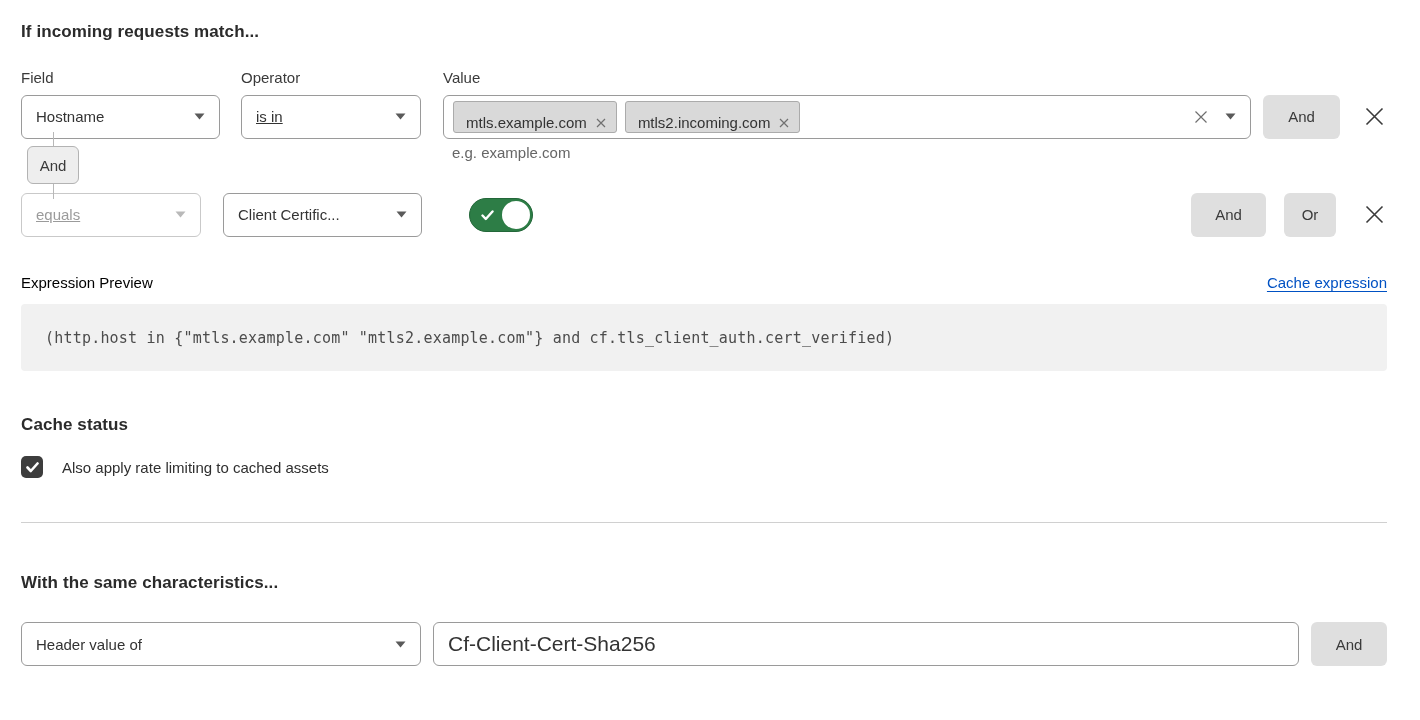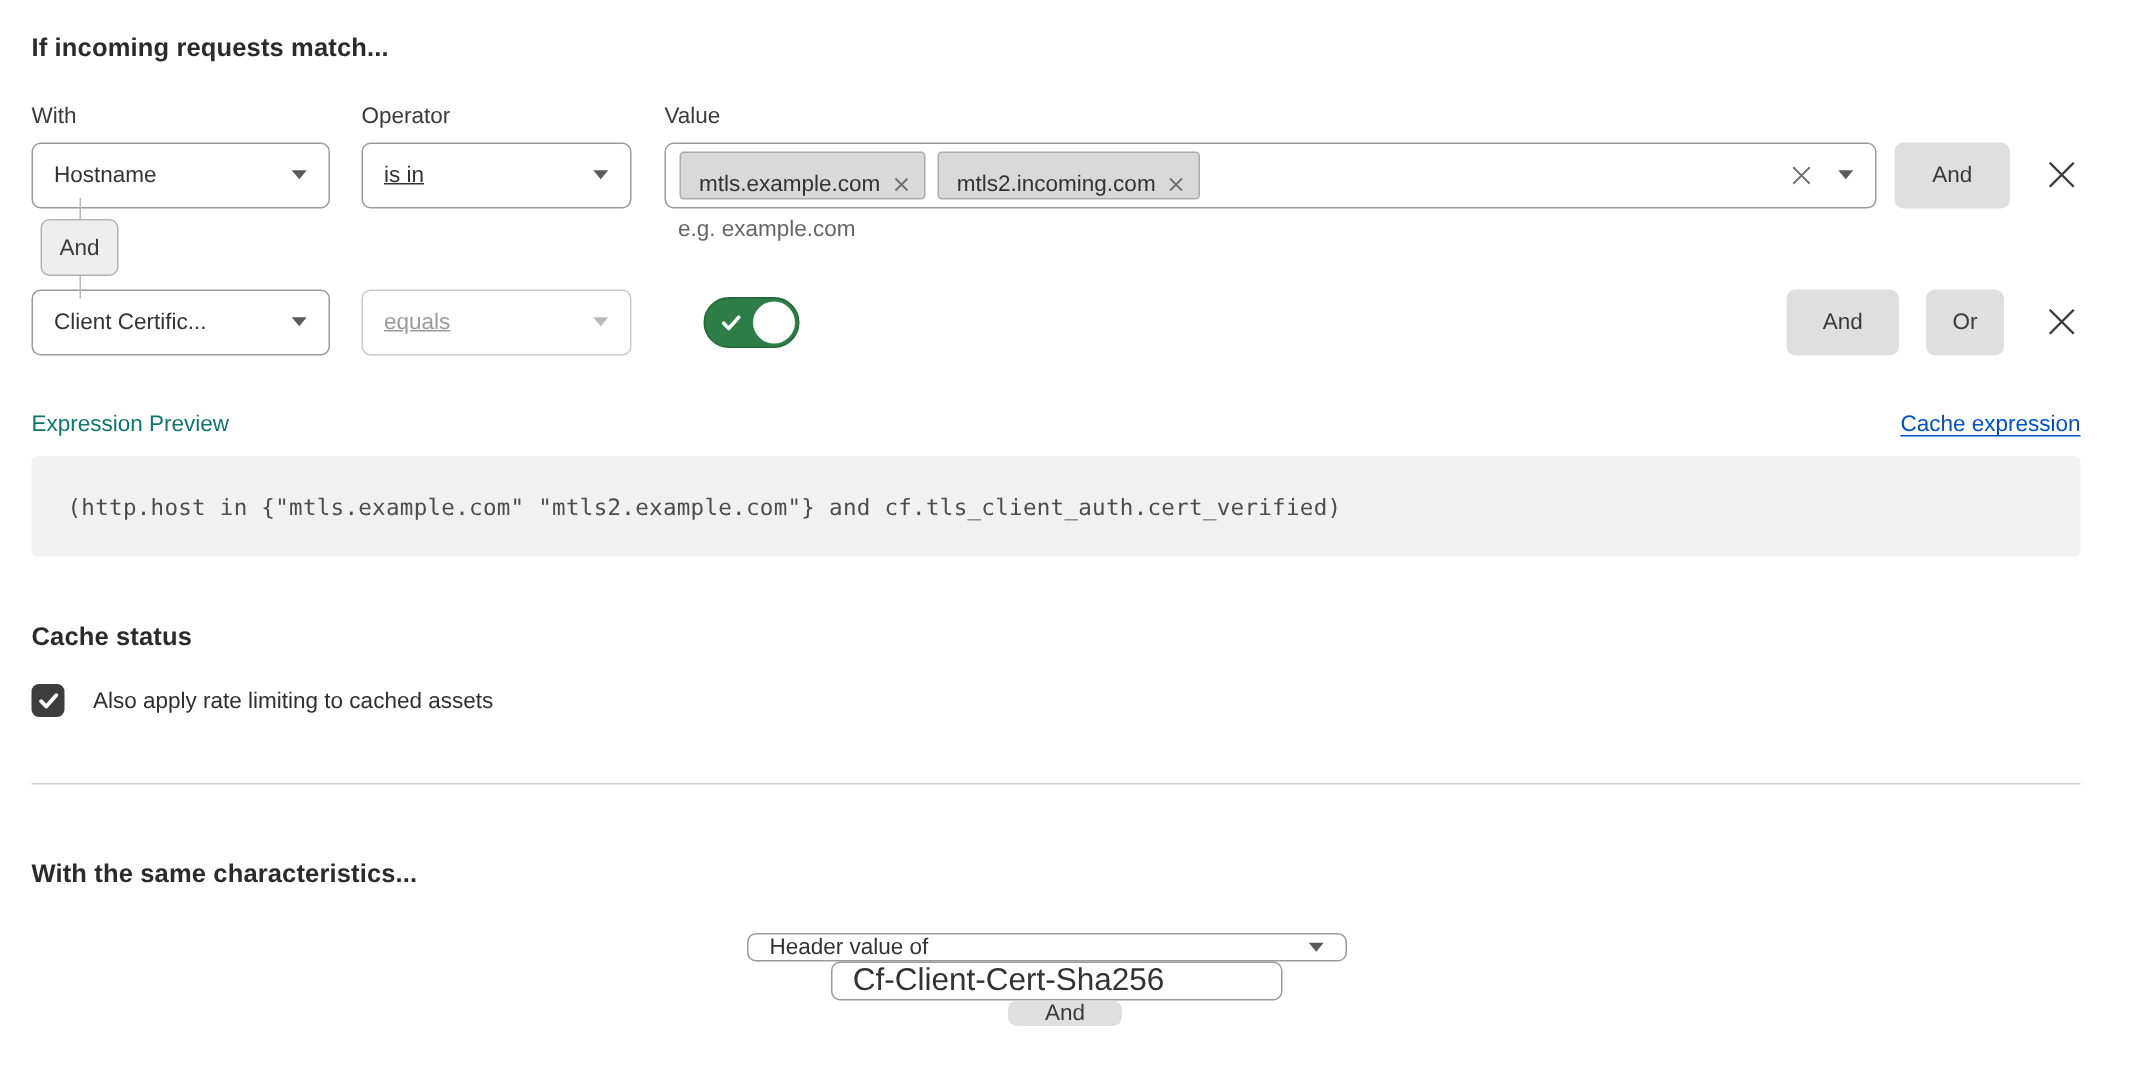--- a/index.html
+++ b/index.html
@@ -83,21 +83,21 @@
     flex:none; display:flex; align-items:center;
   }
   .toggle .check { position:absolute; left:11px; top:11px; display:flex; }
   .toggle .knob {
     position:absolute; right:2px; top:2px; width:28px; height:28px;
     border-radius:50%; background:#fff;
   }
 
   
   .expr-head { display:flex; align-items:flex-end; justify-content:space-between; margin-top:44px; }
-  .expr-label { font-size:15px; color:#0f766e; }
+  .expr-label { font-size:15px; color:#000000; }
   .expr-link { font-size:15px; color:#0051c3; text-decoration:underline; text-underline-offset:3px; cursor:pointer; }
   .expr-code {
     margin-top:13px; height:67px; background:#f1f1f1; border-radius:4px;
     display:flex; align-items:center; padding:0 24px;
     font-family:"DejaVu Sans Mono","Liberation Mono",monospace;
     font-size:15px; color:#4c4c4c; letter-spacing:.2px; white-space:nowrap; overflow:hidden;
   }
 
   
   .cache-title { margin-top:44px; }
@@ -105,36 +105,36 @@
   .checkbox {
     width:22px; height:22px; border-radius:5px; background:#3d3d3d;
     display:flex; align-items:center; justify-content:center; cursor:pointer; flex:none;
   }
   .check-label { font-size:15px; color:#2f2f2f; margin-left:19px; cursor:default; }
 
   .divider { border:none; border-top:1px solid #d0d0d0; margin-top:44px; }
 
   
   .char-title { margin-top:50px; }
-  .char-row { display:flex; align-items:center; margin-top:29px; height:44px;flex-direction:column; }
+  .char-row { display:flex; align-items:center; margin-top:29px; height:44px; }
   .w-char { width:400px; margin-right:12px; }
   .text-input {
     flex:1; height:44px; border:1px solid #9a9a9a; border-radius:6px;
     font-family:inherit; font-size:21px; color:#333; padding:0 14px; outline:none;
   }
 </style>
 </head>
 <body>
 
 <div class="page">
 
   <div class="h-title">If incoming requests match...</div>
 
   <div class="col-labels">
-    <div class="lab-field">With</div>
+    <div class="lab-field">Field</div>
     <div class="lab-operator">Operator</div>
     <div class="lab-value">Value</div>
   </div>
 
   <div class="crit-row" style="margin-top:15px;">
     <div class="select-box w-field">
       <span>Hostname</span>
       <span class="chev">
         <svg width="11" height="7" viewBox="0 0 11 7">
             <path d="M0.5 0.5 L10.5 0.5 L5.5 6.5 Z" fill="currentColor"></path>
@@ -186,30 +186,30 @@
           <path d="M2.5 2.5 L18.5 18.5 M18.5 2.5 L2.5 18.5" stroke="currentColor" stroke-width="1.6" fill="none"></path>
         </svg>
     </span>
   </div>
 
   <div class="connector">
     <button class="btn-conn">And</button>
   </div>
 
   <div class="crit-row row2">
+    <div class="select-box w-oper disabled">
+      <span>equals</span>
+      <span class="chev">
+        <svg width="11" height="7" viewBox="0 0 11 7">
+            <path d="M0.5 0.5 L10.5 0.5 L5.5 6.5 Z" fill="currentColor"></path>
+          </svg>
+      </span>
+    </div>
     <div class="select-box w-field">
       <span>Client Certific...</span>
-      <span class="chev">
-        <svg width="11" height="7" viewBox="0 0 11 7">
-            <path d="M0.5 0.5 L10.5 0.5 L5.5 6.5 Z" fill="currentColor"></path>
-          </svg>
-      </span>
-    </div>
-    <div class="select-box w-oper disabled">
-      <span>equals</span>
       <span class="chev">
         <svg width="11" height="7" viewBox="0 0 11 7">
             <path d="M0.5 0.5 L10.5 0.5 L5.5 6.5 Z" fill="currentColor"></path>
           </svg>
       </span>
     </div>
     <div class="toggle">
       <span class="check">
         <svg width="13" height="11" viewBox="0 0 13 11">
             <path d="M1.5 5.5 L4.8 9 L11.5 1.5" stroke="#ffffff" stroke-width="2.4" fill="none" stroke-linecap="round" stroke-linejoin="round"></path>

